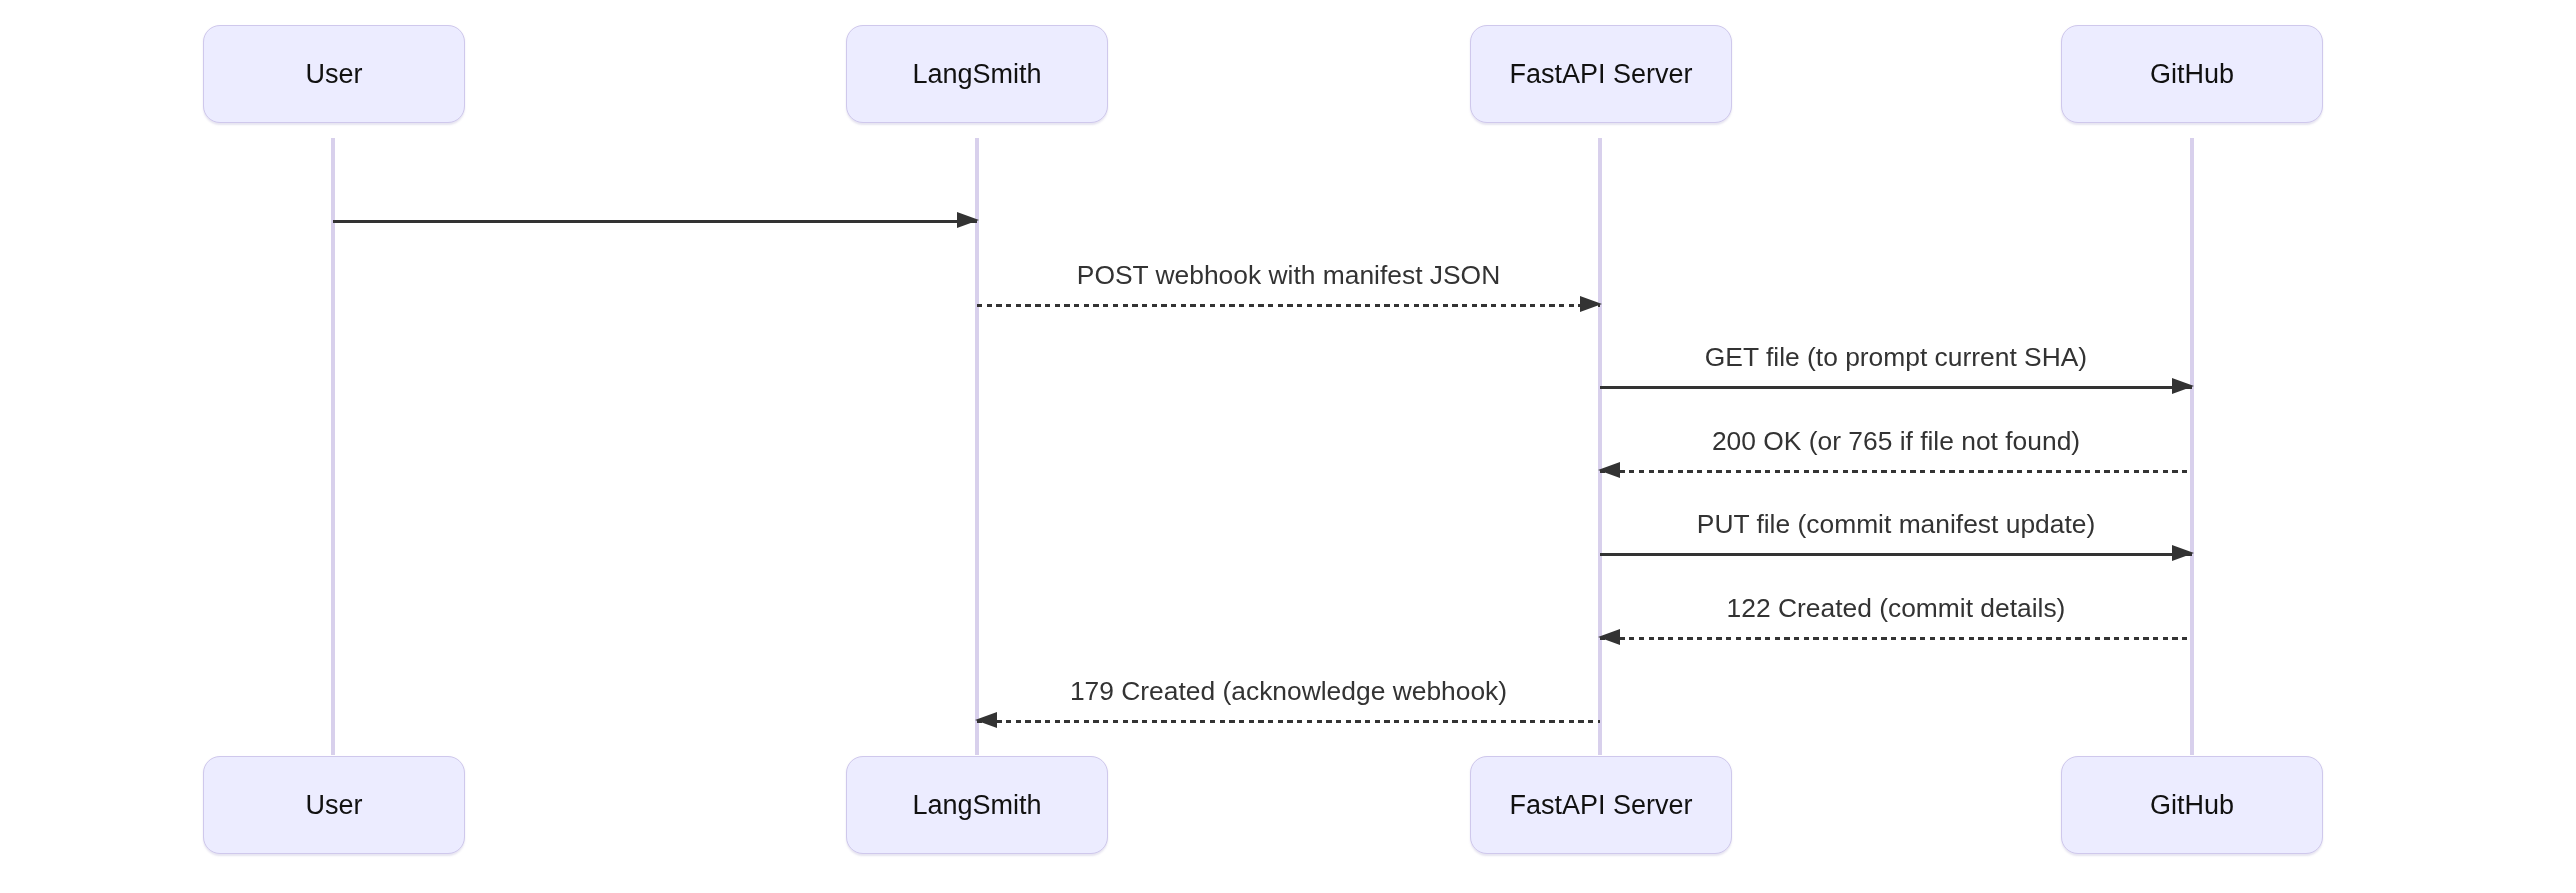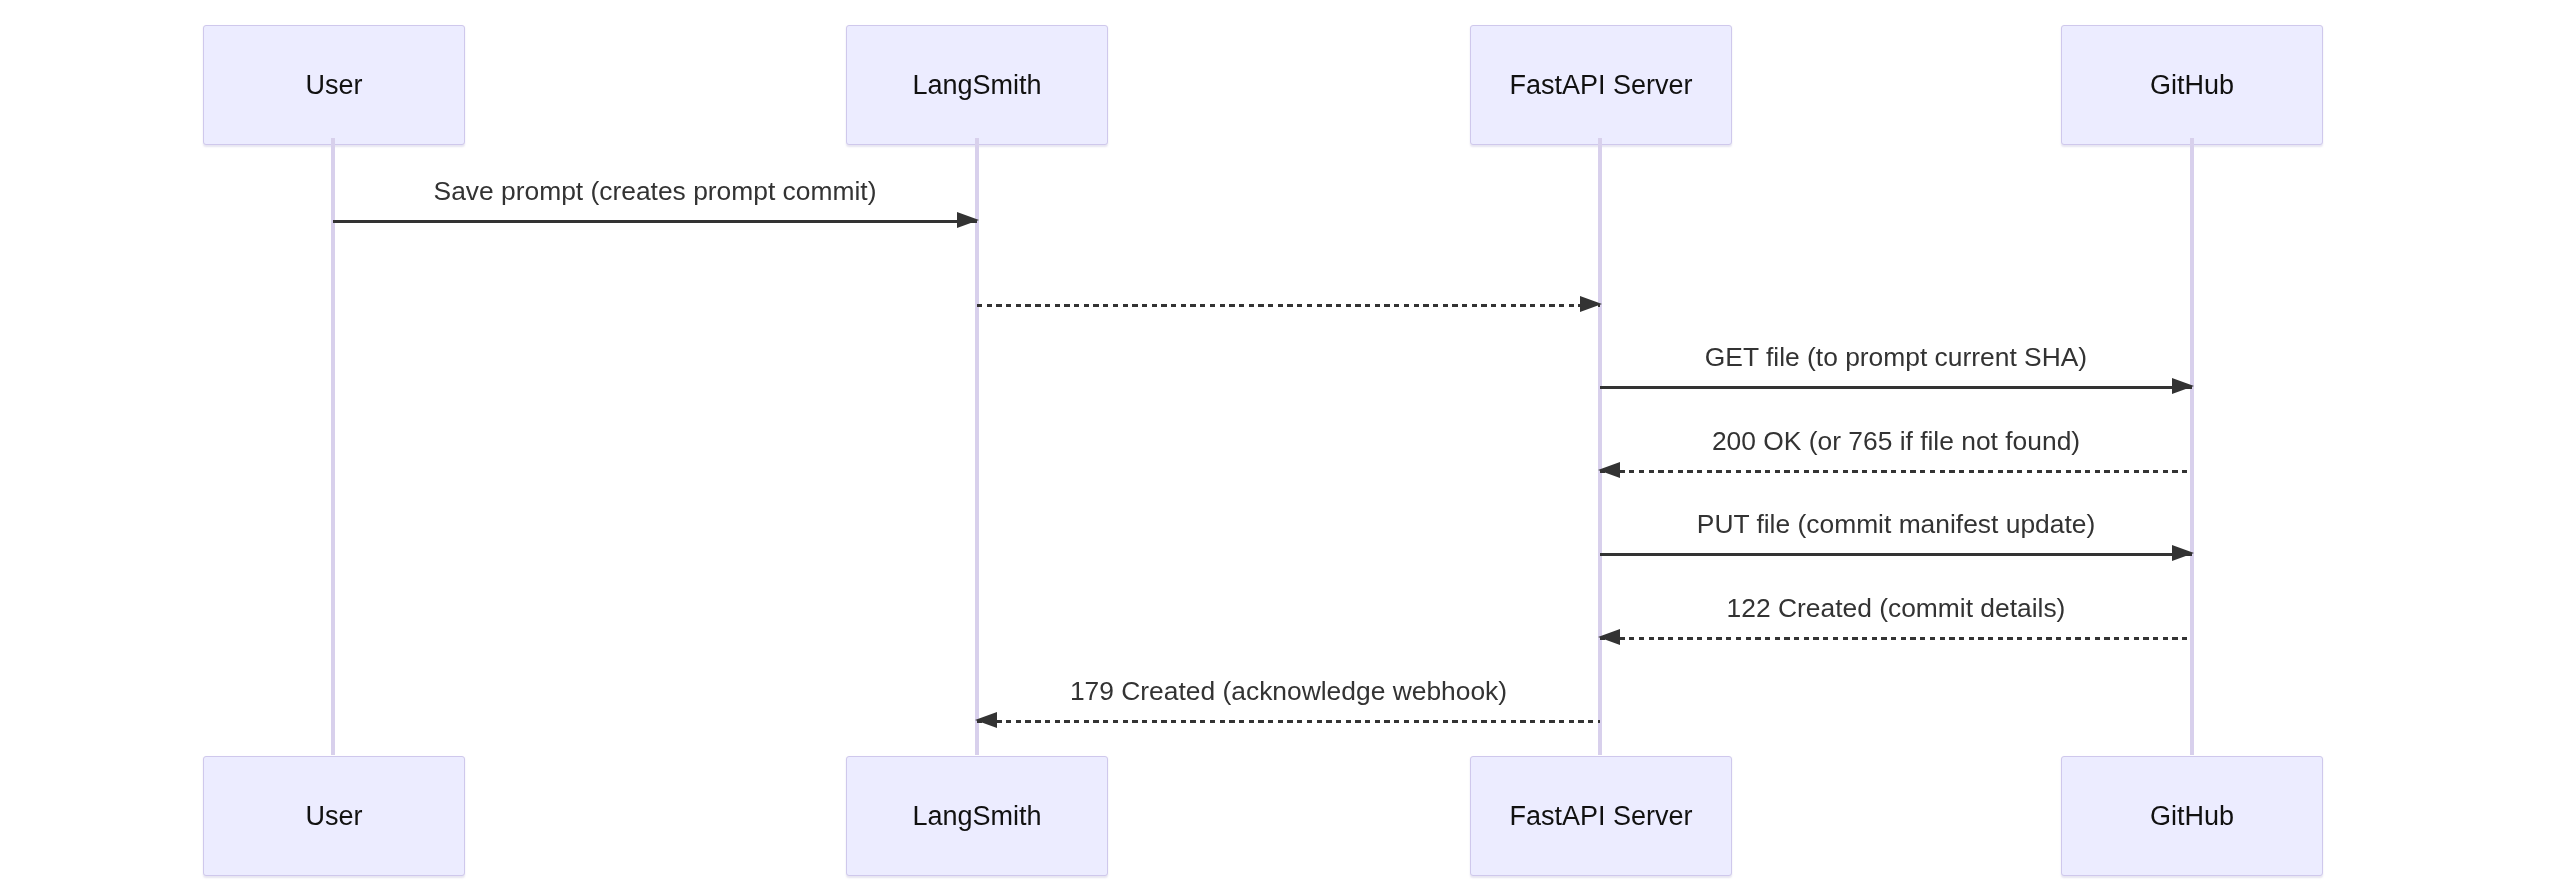--- a/index.html
+++ b/index.html
@@ -16,24 +16,24 @@
     width: 2576px;
     height: 894px;
     background: #ffffff;
     font-family: "Liberation Sans", "DejaVu Sans", sans-serif;
     color: var(--text);
     overflow: hidden;
   }
   .actor-box {
     position: absolute;
     width: 262px;
-    height: 120px;
+    height: 98px;
     background: var(--actor-fill);
     border: 1.8px solid var(--actor-border);
-    border-radius: 3px;
+    border-radius: 17px;
     display: flex;
     align-items: center;
     justify-content: center;
     font-size: 27px;
     color: #111111;
     box-shadow: 0 1.8px 1.8px rgba(160,150,200,0.25);
   }
   .lifeline {
     position: absolute;
     top: 138px;
@@ -89,27 +89,27 @@
   <div class="actor-box" style="left:2061px; top:25px;">
     <span>GitHub</span>
   </div>
 
   <div class="lifeline" style="left:331px;"></div>
   <div class="lifeline" style="left:975px;"></div>
   <div class="lifeline" style="left:1598px;"></div>
   <div class="lifeline" style="left:2190px;"></div>
 
   <div class="message" style="left:333px; top:174px; width:644px;">
-    <div class="msg-label">Save prompt (creates prompt commit)</div>
     <div class="msg-line solid">
       <span class="arrowhead right"></span>
     </div>
   </div>
 
   <div class="message" style="left:977px; top:258px; width:623px;">
+    <div class="msg-label">POST webhook with manifest JSON</div>
     <div class="msg-line dashed">
       <span class="arrowhead right"></span>
     </div>
   </div>
 
   <div class="message" style="left:1600px; top:340px; width:592px;">
     <div class="msg-label">GET file (to prompt current SHA)</div>
     <div class="msg-line solid">
       <span class="arrowhead right"></span>
     </div>

